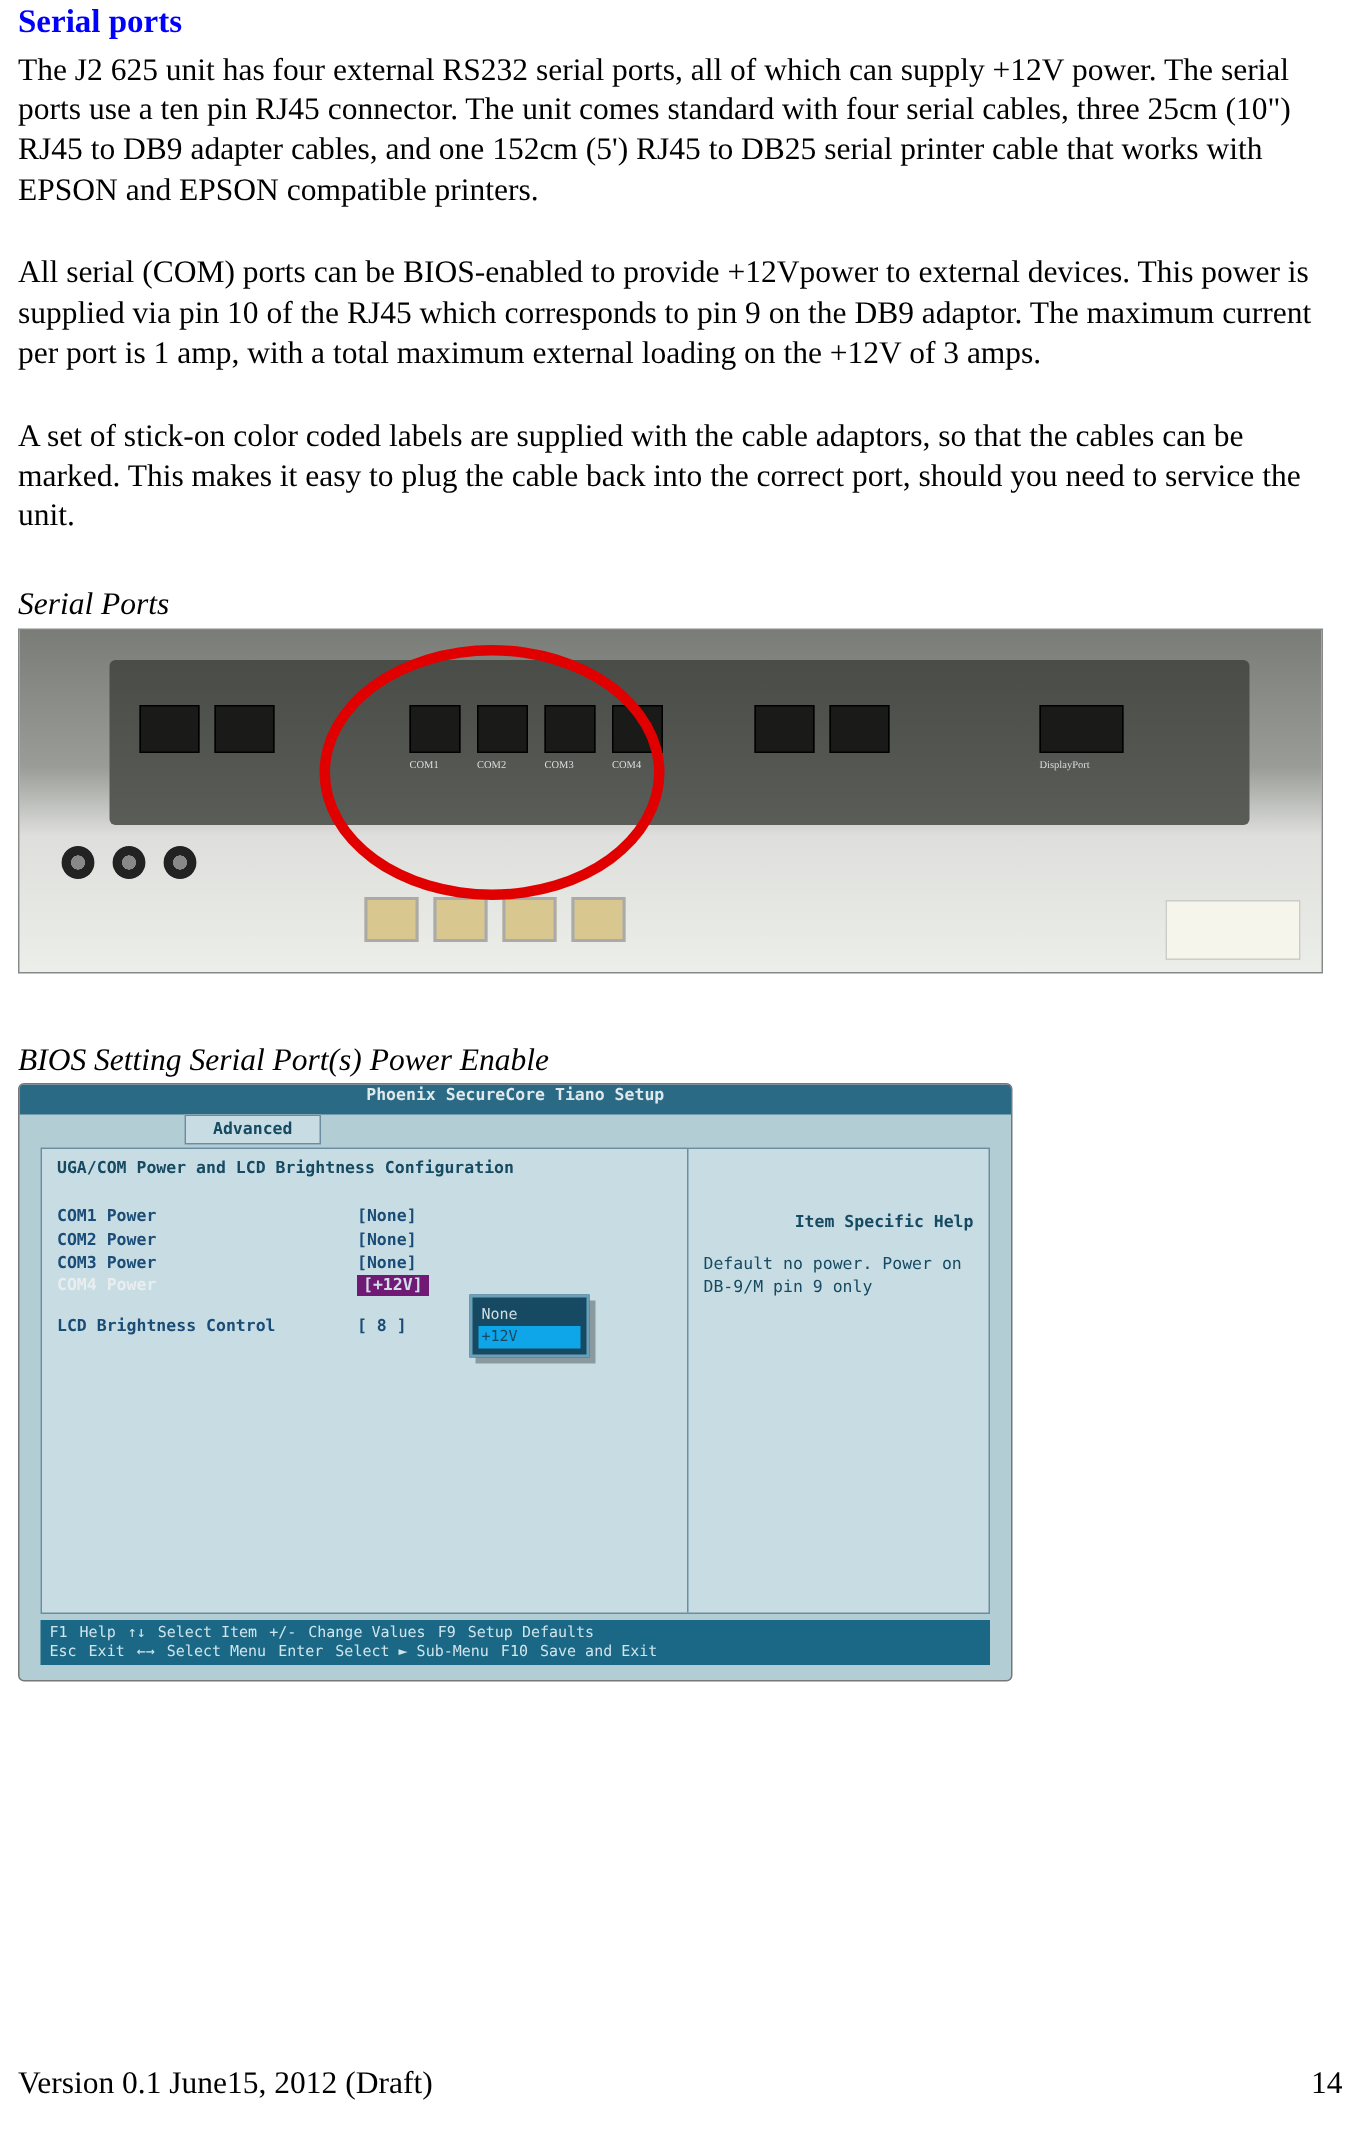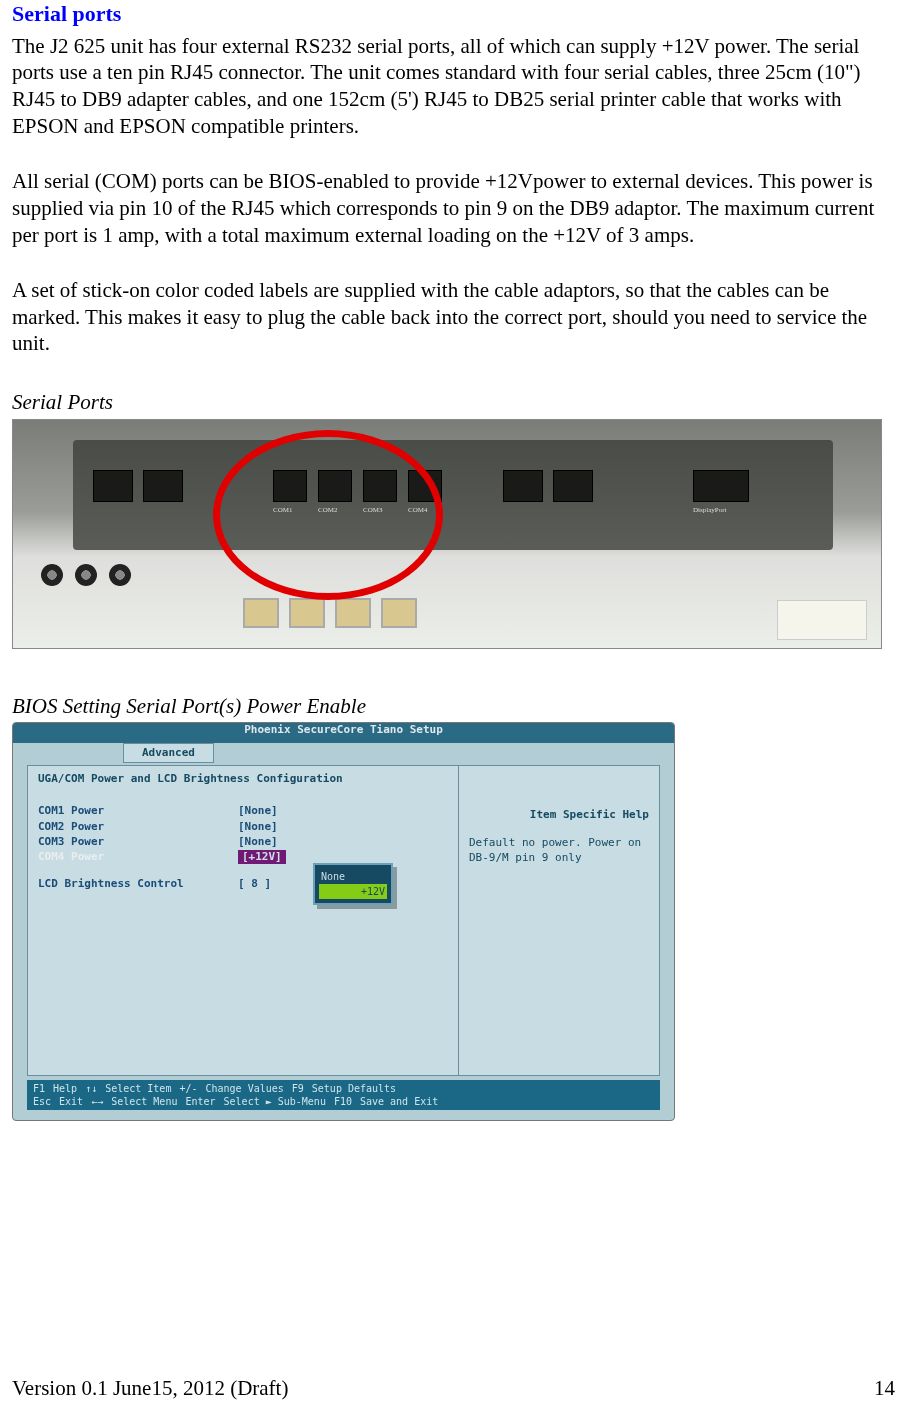--- a/index.html
+++ b/index.html
@@ -189,23 +189,22 @@
       border: 2px solid #6ba0b8;
       box-shadow: 4px 4px 0 rgba(0,0,0,0.3);
       padding: 4px;
       font-size: 10px;
     }
     .fig2-popup-item {
       color: #cddde2;
       padding: 1px 2px;
     }
     .fig2-popup-item.sel {
-      background: #84cc16;
-      color: #164a62;
-      text-align: right;
+      background: #0ea5e9;
+      color: #164a62;
     }
     .fig2-helphdr {
       font-weight: bold;
       text-align: right;
       margin-bottom: 14px;
       margin-top: 36px;
     }
     .fig2-footer {
       position: absolute;
       bottom: 10px;

